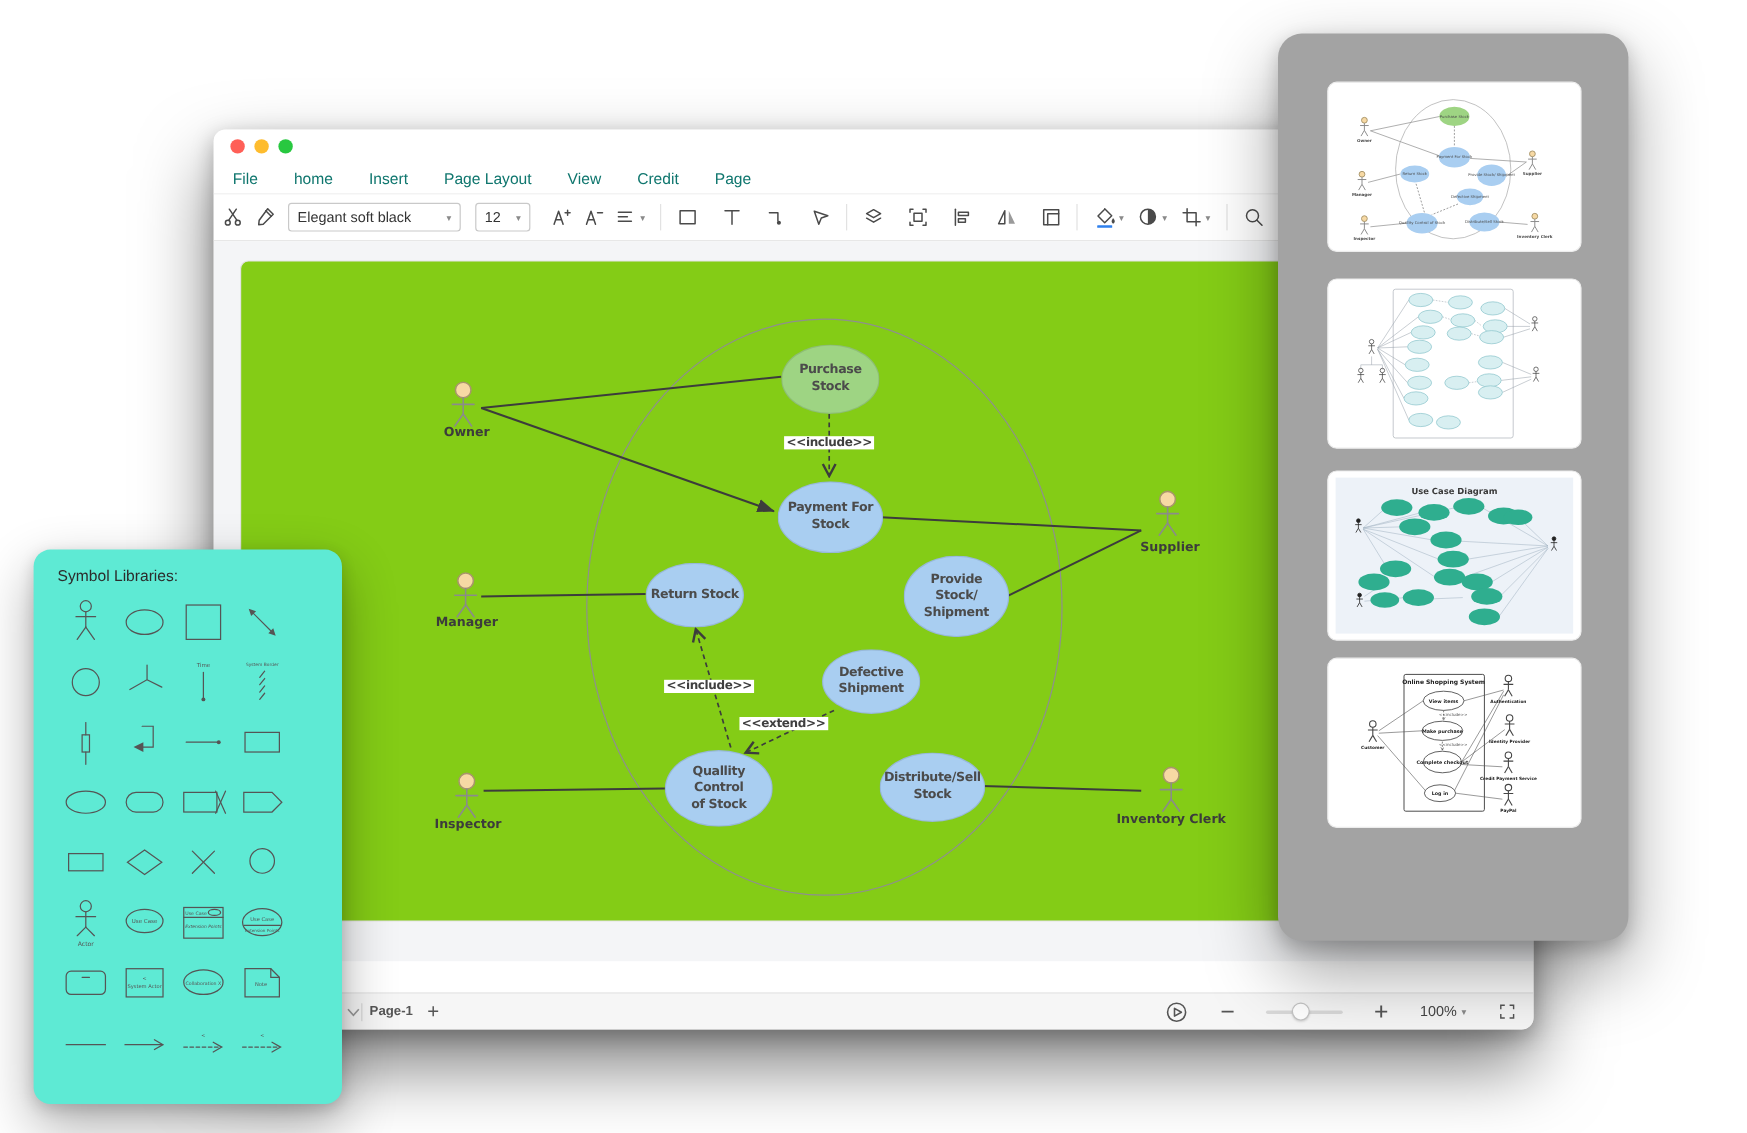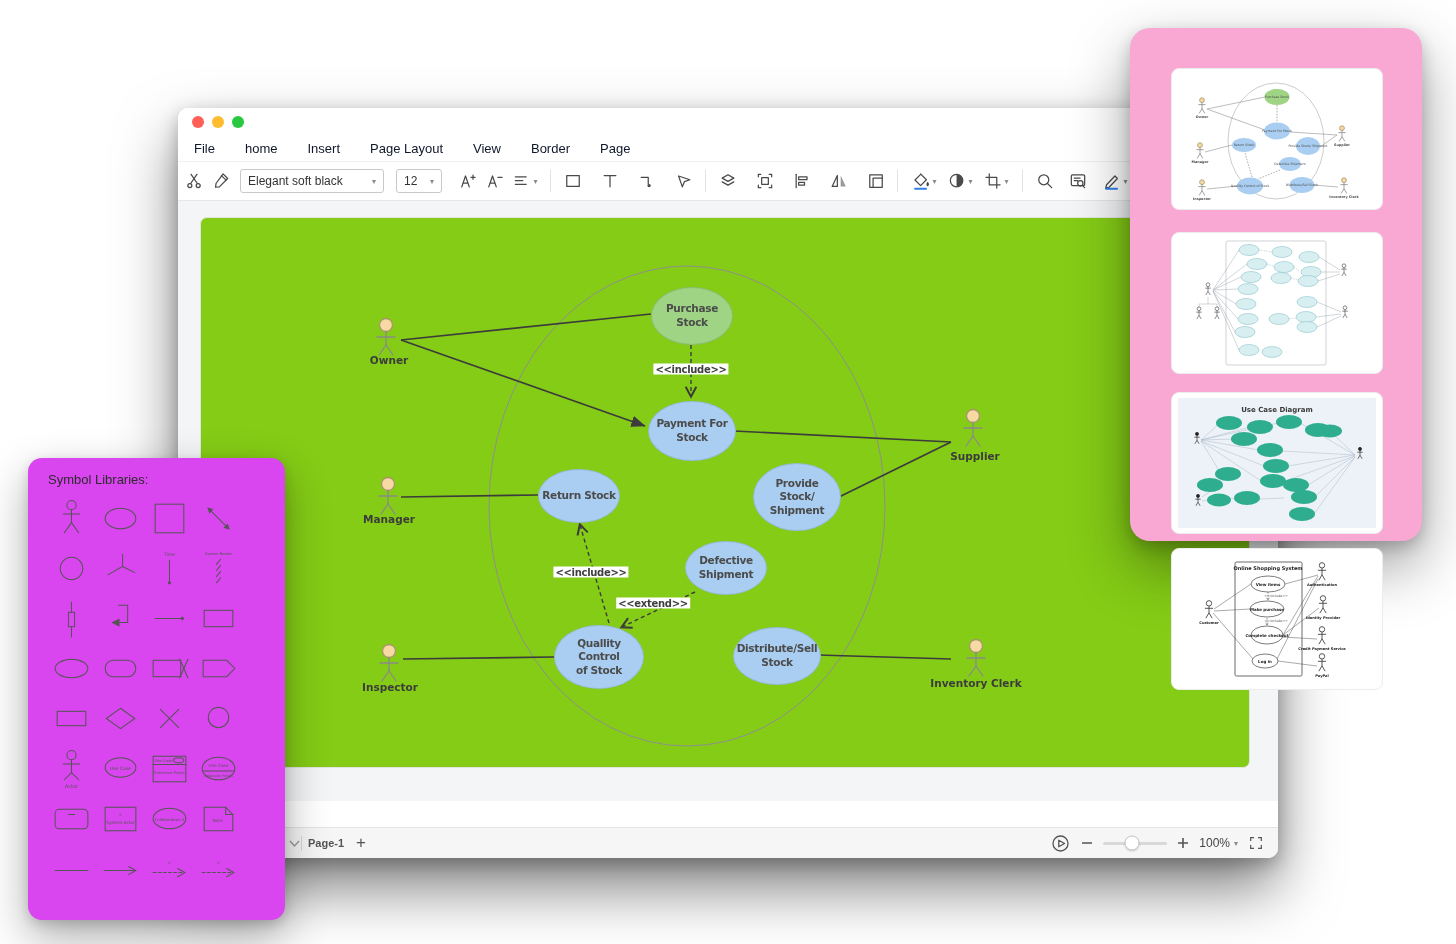--- a/index.html
+++ b/index.html
@@ -5,21 +5,21 @@
   html,body{margin:0;padding:0;width:1456px;height:944px;background:#ffffff;overflow:hidden;
     font-family:"Liberation Sans",sans-serif;-webkit-font-smoothing:antialiased;}
   
   .main-window{position:absolute;left:178px;top:108px;width:1100px;height:750px;background:#fff;
     border-radius:10px;box-shadow:0 30px 60px rgba(0,0,0,.5),0 6px 18px rgba(0,0,0,.25);z-index:1;
     display:flex;flex-direction:column;overflow:hidden;}
   .titlebar{height:27px;display:flex;align-items:center;padding-left:14px;gap:8px;background:#fff;flex:0 0 auto;}
   .dot{width:12px;height:12px;border-radius:50%;display:inline-block;}
   .dot.red{background:#ff5f57;}.dot.yellow{background:#febc2e;}.dot.green{background:#28c840;}
   .menubar{height:26px;display:flex;align-items:center;padding-left:16px;gap:0;background:#fff;flex:0 0 auto;}
-  .menu-item{font-size:13px;color:#0f172a;padding:0 16px 0 0;margin-right:14px;cursor:default;}
+  .menu-item{font-size:13px;color:#0f766e;padding:0 16px 0 0;margin-right:14px;cursor:default;}
   .toolbar{height:38px;display:flex;align-items:center;padding-left:2px;background:#fff;
     border-bottom:1px solid #e7e7e7;border-top:1px solid #f0f0f0;flex:0 0 auto;}
   .tbtn{width:27px;height:27px;display:flex;align-items:center;justify-content:center;border-radius:4px;flex:0 0 auto;}
   .tbtn svg{width:20px;height:20px;}
   .tb-ic{stroke:#4a4a4a;stroke-width:1.5;fill:none;stroke-linecap:round;stroke-linejoin:round;}
   .caret{font-size:8px;color:#8a8a8a;margin-left:1px;}
   .tsep{width:1px;height:22px;background:#e2e2e2;margin:0 8px;flex:0 0 auto;}
   .selbox{height:22px;border:1px solid #c9c9c9;border-radius:3px;display:flex;align-items:center;
     justify-content:space-between;padding:0 7px;font-size:12px;color:#333;margin:0 6px;flex:0 0 auto;}
   .gap6{margin-left:6px;} .gap10{margin-left:10px;}
@@ -37,37 +37,37 @@
   .rel-label{position:absolute;transform:translate(-50%,-50%);font:600 10px "DejaVu Sans",sans-serif;
     color:#3f3f3f;letter-spacing:-.3px;background:#fff;padding:0 2px;}
   .hstrip{height:26px;background:#fff;flex:0 0 auto;}
   
   .statusbar{height:30px;background:#f6f6f6;border-top:1px solid #e4e4e4;display:flex;align-items:center;
     flex:0 0 auto;padding:0 14px;}
   .sb-left{display:flex;align-items:center;margin-left:96px;}
   .sb-sep{width:1px;height:15px;background:#d8d8d8;}
   .page-tab{font:700 11px "Liberation Sans",sans-serif;color:#555;padding:0 6px;}
   .add-page{font-size:17px;color:#555;padding:0 6px;}
-  .sb-right{margin-left:auto;display:flex;align-items:center;gap:10px;}
+  .sb-right{margin-left:auto;display:flex;align-items:center;gap:26px;}
   .zoom-slider{width:64px;height:3px;background:#d9d9d9;border-radius:2px;position:relative;}
   .zoom-thumb{position:absolute;left:45%;top:50%;transform:translate(-50%,-50%);width:13px;height:13px;
     border-radius:50%;background:#fff;border:1px solid #c4c4c4;box-shadow:0 1px 2px rgba(0,0,0,.15);}
   .zoom-label{font-size:12px;color:#444;display:flex;align-items:center;gap:3px;}
   
-  .symbol-panel{position:absolute;left:28px;top:458px;width:257px;height:462px;background:#d946ef;
+  .symbol-panel{position:absolute;left:28px;top:458px;width:257px;height:462px;background:#5eead4;
     border-radius:14px;box-shadow:0 18px 45px rgba(0,0,0,.32),0 4px 12px rgba(0,0,0,.15);z-index:5;}
   .sp-title{font-size:13px;color:#2c2c2c;padding:14px 0 0 20px;}
   .sp-grid{display:grid;grid-template-columns:repeat(4,49px);grid-auto-rows:50px;padding:6px 0 0 19px;}
   .sp-cell{display:flex;align-items:center;justify-content:center;}
   .sp-cell svg{width:45px;height:45px;}
   .sp-cell svg .sh{stroke:#555;fill:none;stroke-width:1;stroke-linecap:round;}
   .sp-cell svg .fl{fill:#555;stroke:none;}
   .sp-cell svg text{fill:#555;stroke:none;font-family:"DejaVu Sans",sans-serif;text-anchor:middle;}
   
-  .right-panel{position:absolute;left:1130px;top:28px;width:292px;height:513px;background:#f9a8d4;
+  .right-panel{position:absolute;left:1065px;top:28px;width:292px;height:756px;background:#a3a3a3;
     border-radius:20px;box-shadow:0 25px 60px rgba(0,0,0,.38),0 6px 16px rgba(0,0,0,.2);z-index:10;}
   .thumb{position:absolute;left:41px;width:210px;height:140px;background:#fff;border:1px solid #ececec;
     border-radius:8px;overflow:hidden;}
   .thumb svg{display:block;width:210px;height:140px;}
   .t-line{stroke:#8f8f8f;stroke-width:.6;fill:none;}
   .t-dash{stroke:#777;stroke-width:.6;fill:none;stroke-dasharray:1.6 1.3;}
   .t-txt{fill:#4b4b4b;font-family:"DejaVu Sans",sans-serif;text-anchor:middle;}
 </style>
 </head>
 <body>
@@ -79,21 +79,21 @@
     <span class="dot yellow"></span>
     <span class="dot green"></span>
   </div>
 
   <div class="menubar">
     <span class="menu-item">File</span>
     <span class="menu-item">home</span>
     <span class="menu-item">Insert</span>
     <span class="menu-item">Page Layout</span>
     <span class="menu-item">View</span>
-    <span class="menu-item">Border</span>
+    <span class="menu-item">Credit</span>
     <span class="menu-item">Page</span>
   </div>
 
   <div class="toolbar">
     <div class="tbtn">
       <svg viewBox="0 0 24 24">
           <g class="tb-ic">
             <line x1="15.5" y1="4" x2="8" y2="15"></line>
             <line x1="8.5" y1="4" x2="16" y2="15"></line>
             <circle cx="7" cy="17.5" r="2.4"></circle>

